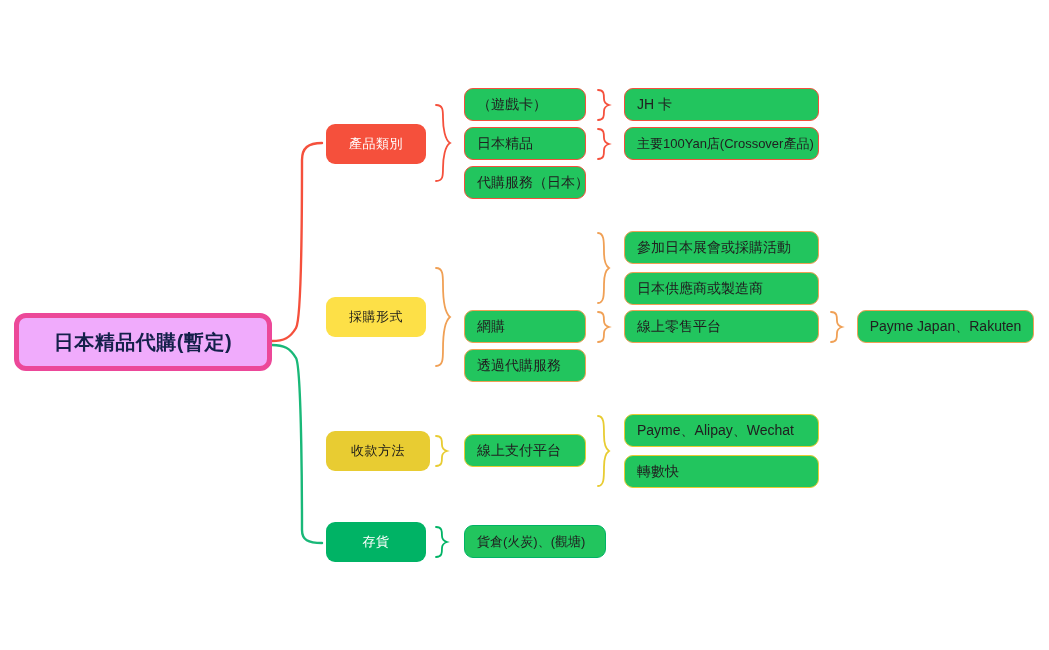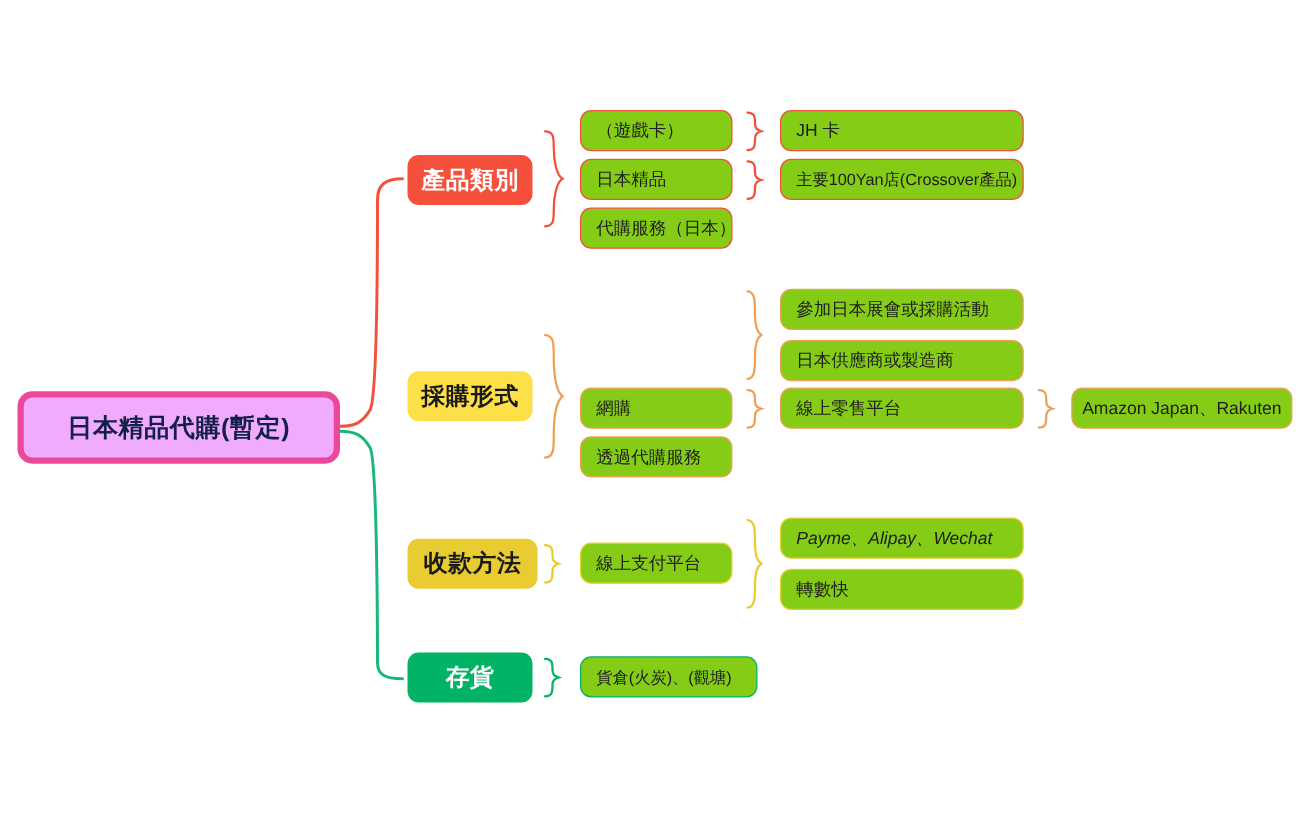--- a/index.html
+++ b/index.html
@@ -38,27 +38,27 @@
     justify-content: center;
     color: #14204A;
     font-weight: bold;
     font-size: 20px;
     letter-spacing: 0.5px;
   }
   
   .pill {
     border-radius: 9px;
     justify-content: center;
-    font-weight: bold;
-    font-size: 19px;
+    font-weight: normal;
+    font-size: 13px;
     letter-spacing: 0.5px;
   }
   
   .box {
-    background: #84cc16;
+    background: #22c55e;
     border-width: 1.6px;
     border-style: solid;
     border-radius: 9px;
     color: #202020;
     font-size: 14px;
     padding: 0 12px;
     justify-content: flex-start;
   }
   .box.small {
     font-size: 13px;
@@ -142,30 +142,30 @@
   <div class="node box" style="left:624px; top:231px; width:195px; height:33px; border-color:#F0A055;">
     <span>參加日本展會或採購活動</span>
   </div>
   <div class="node box" style="left:624px; top:272px; width:195px; height:33px; border-color:#F0A055;">
     <span>日本供應商或製造商</span>
   </div>
   <div class="node box" style="left:624px; top:310px; width:195px; height:33px; border-color:#F0A055;">
     <span>線上零售平台</span>
   </div>
   <div class="node box" style="left:857px; top:310px; width:177px; height:33px; border-color:#F0A055; justify-content:center;">
-    <span>Amazon Japan、Rakuten</span>
+    <span>Payme Japan、Rakuten</span>
   </div>
 
   <div class="node pill" style="left:326px; top:431px; width:104px; height:40px; background:#E8CC32; color:#1A1A1A;">
     <span>收款方法</span>
   </div>
   <div class="node box" style="left:464px; top:434px; width:122px; height:33px; border-color:#E8CC32;">
     <span>線上支付平台</span>
   </div>
-  <div class="node box" style="left:624px; top:414px; width:195px; height:33px; border-color:#E8CC32;font-style:italic;">
+  <div class="node box" style="left:624px; top:414px; width:195px; height:33px; border-color:#E8CC32;">
     <span>Payme、Alipay、Wechat</span>
   </div>
   <div class="node box" style="left:624px; top:455px; width:195px; height:33px; border-color:#E8CC32;">
     <span>轉數快</span>
   </div>
 
   <div class="node pill" style="left:326px; top:522px; width:100px; height:40px; background:#00B365; color:#FFFFFF;">
     <span>存貨</span>
   </div>
   <div class="node box small" style="left:464px; top:525px; width:142px; height:33px; border-color:#00B365;">

